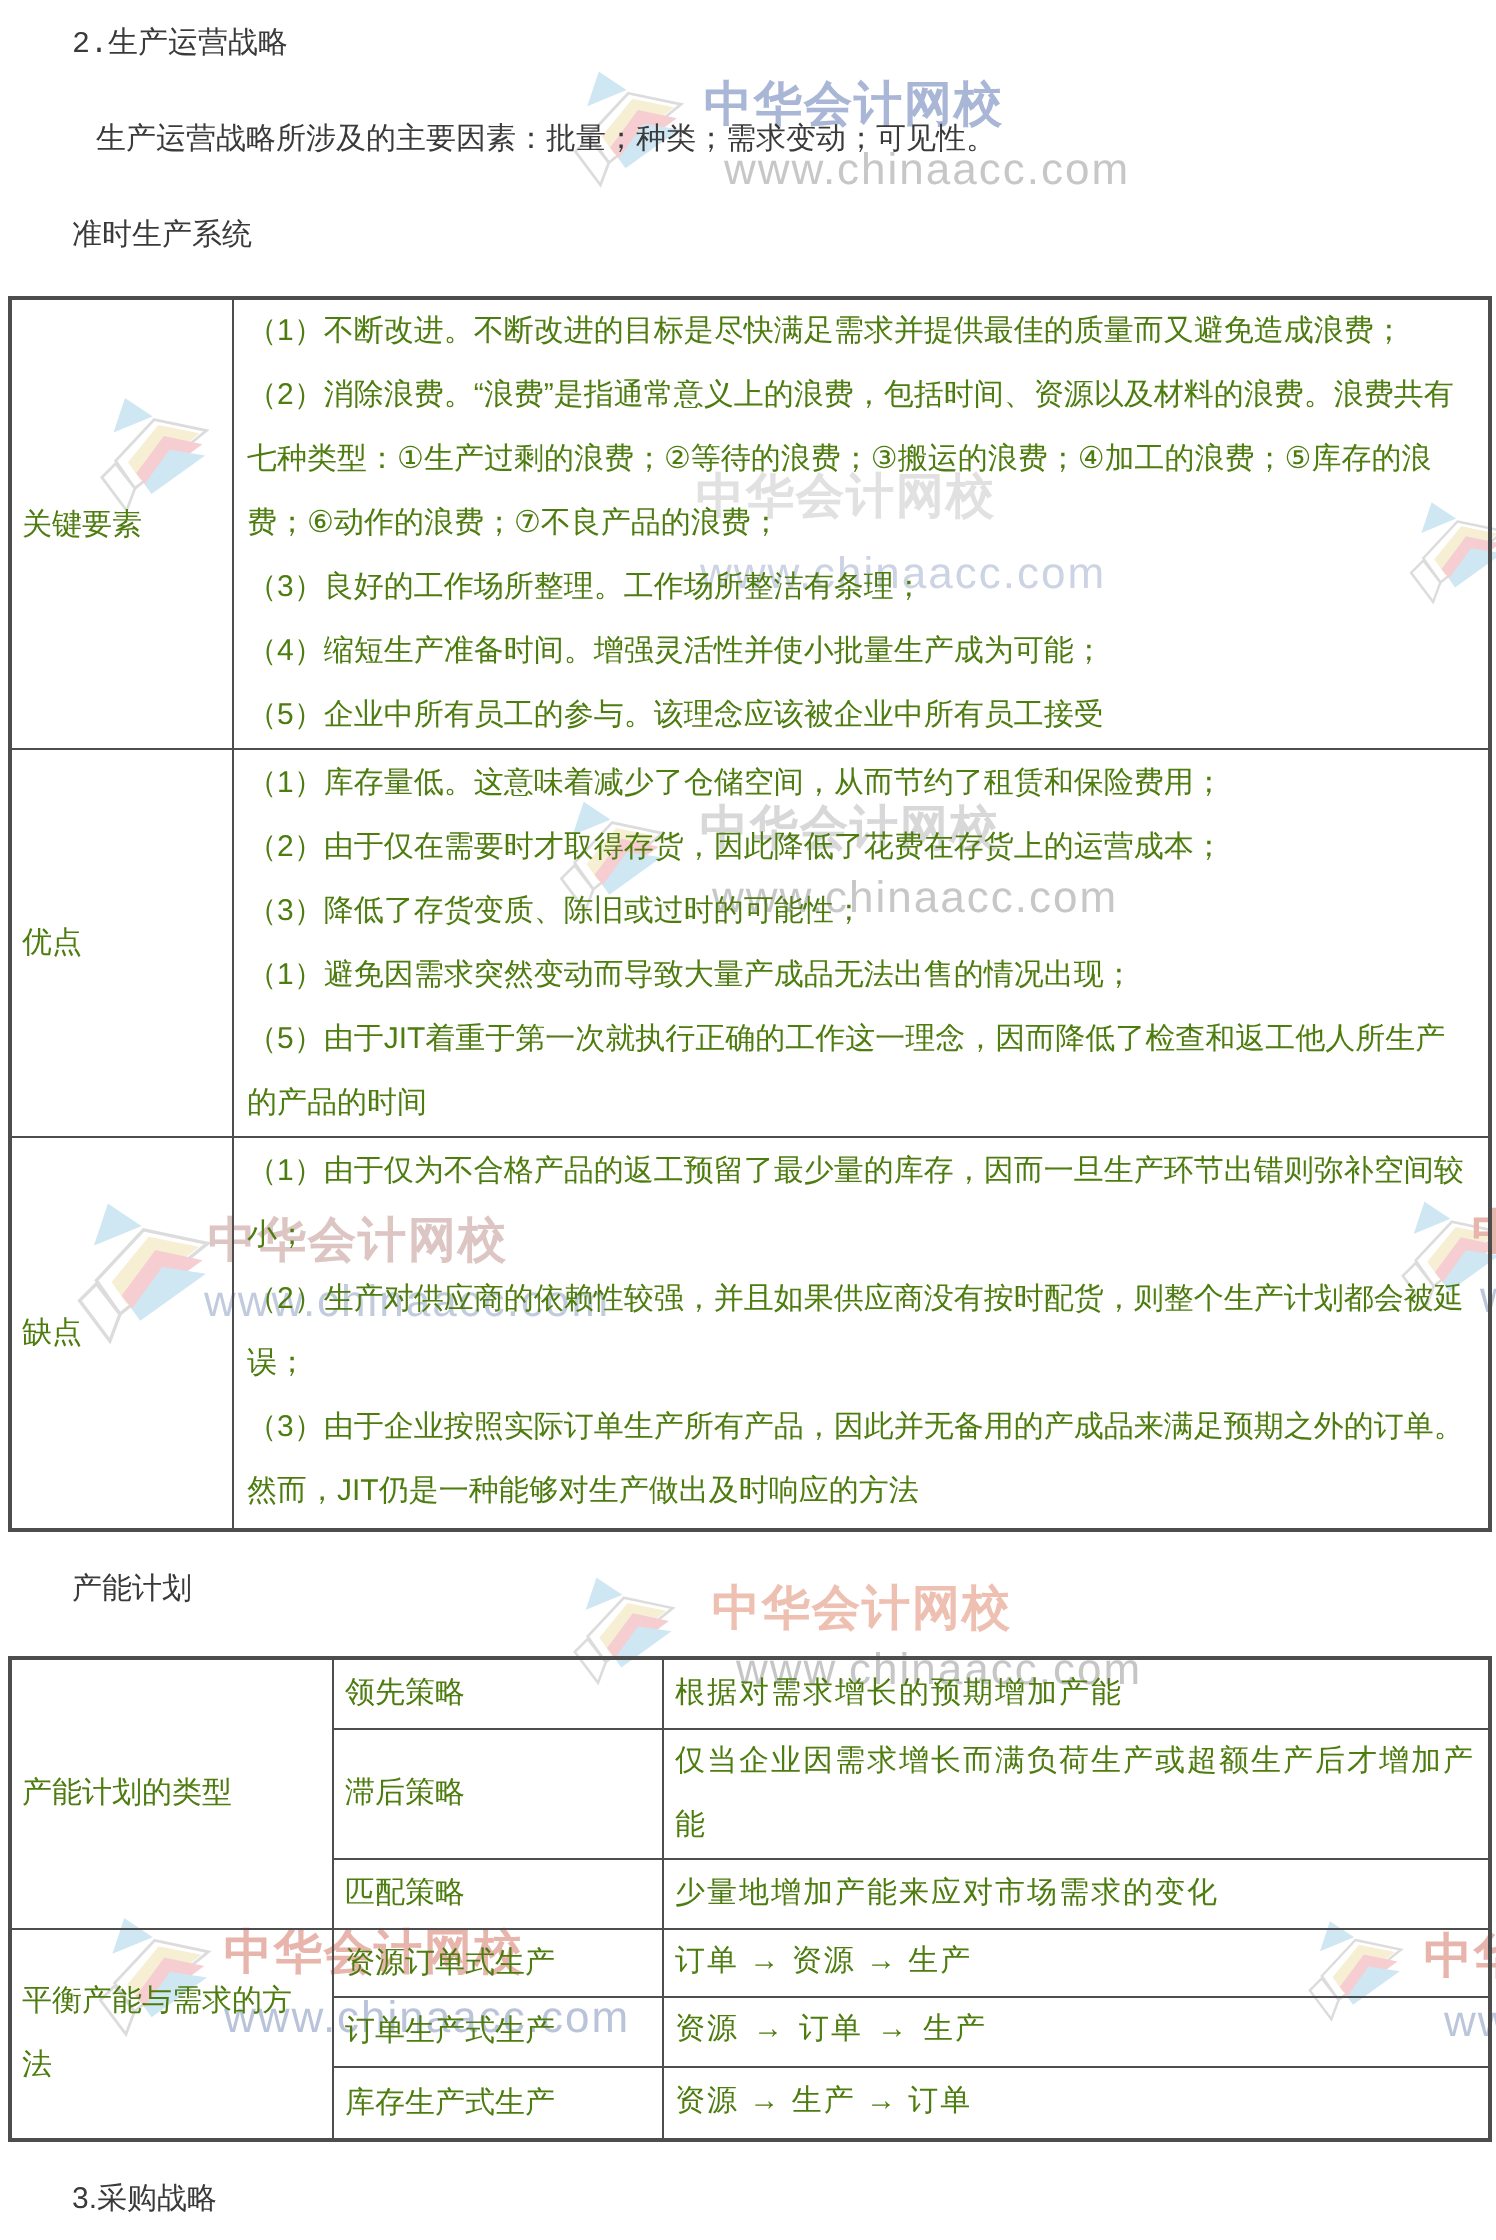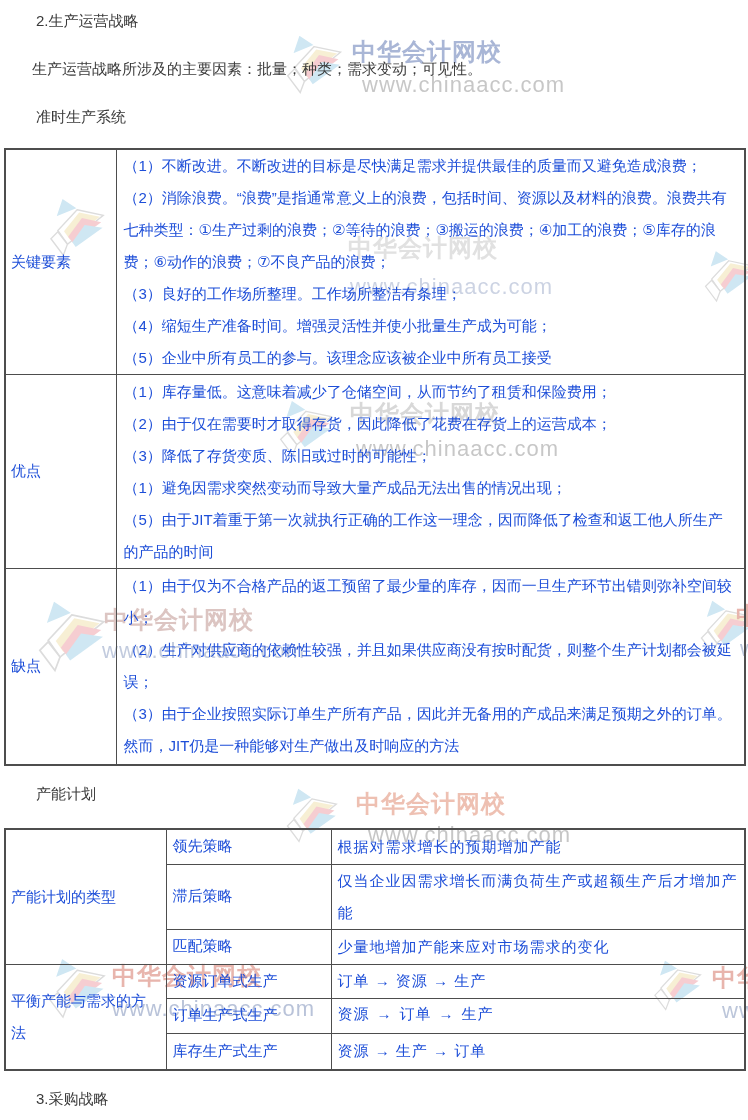--- a/index.html
+++ b/index.html
@@ -4,29 +4,29 @@
 <style>
   html,body{margin:0;padding:0;}
   body{
     width:748px;height:1120px;position:relative;overflow:hidden;
     background:#ffffff;
     font-family:"Liberation Sans","DejaVu Sans",sans-serif;
     color:#3a3a3a;
   }
   
   .txt{position:absolute;font-size:15px;color:#3a3a3a;white-space:nowrap;z-index:2;}
-  #h-sec2{left:36px;top:12px;}
-  #p-intro{left:32px;top:60px;}
+  #h-sec2{left:36px;top:12px;font-family:Liberation Mono, monospace;}
+  #p-intro{left:48px;top:60px;}
   #h-jit{left:36px;top:108px;}
   #h-cap{left:36px;top:785px;}
   #h-sec3{left:36px;top:1090px;}
 
   
   table{border-collapse:collapse;position:absolute;table-layout:fixed;background:transparent;z-index:2;}
-  td{border:1px solid #4d4d4d;font-size:15px;color:#1d4ed8;vertical-align:middle;overflow:hidden;}
+  td{border:1px solid #4d4d4d;font-size:15px;color:#4d7c0f;vertical-align:middle;overflow:hidden;}
   #jit-table{left:4px;top:148px;width:740px;border:2px solid #4d4d4d;}
   #jit-table .lbl{padding-left:5px;}
   #jit-table .cnt{padding:0 8px 0 7px;line-height:32px;}
   #jit-table p{margin:0;}
   #jit-r1{height:224px;} #jit-r2{height:194px;} #jit-r3{height:196px;}
 
   #cap-table{left:4px;top:828px;width:740px;border:2px solid #4d4d4d;}
   #cap-table .glbl{padding:0 16px 0 5px;line-height:32px;}
   #cap-table .name{padding-left:6px;margin-left:48px;}
   #cap-table .desc{padding:0 4px 0 6px;line-height:32px;letter-spacing:1px;}

